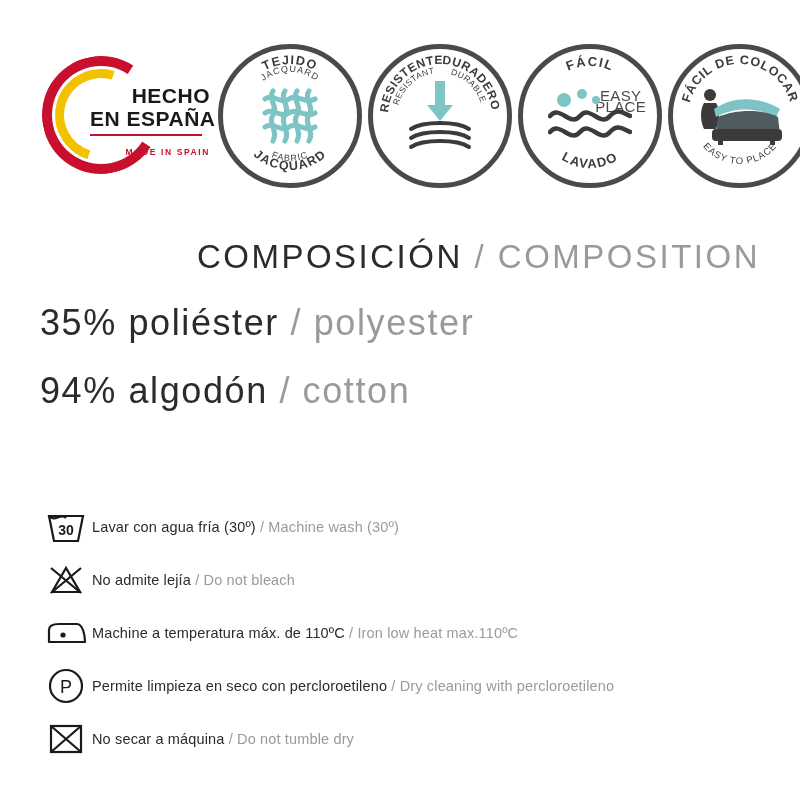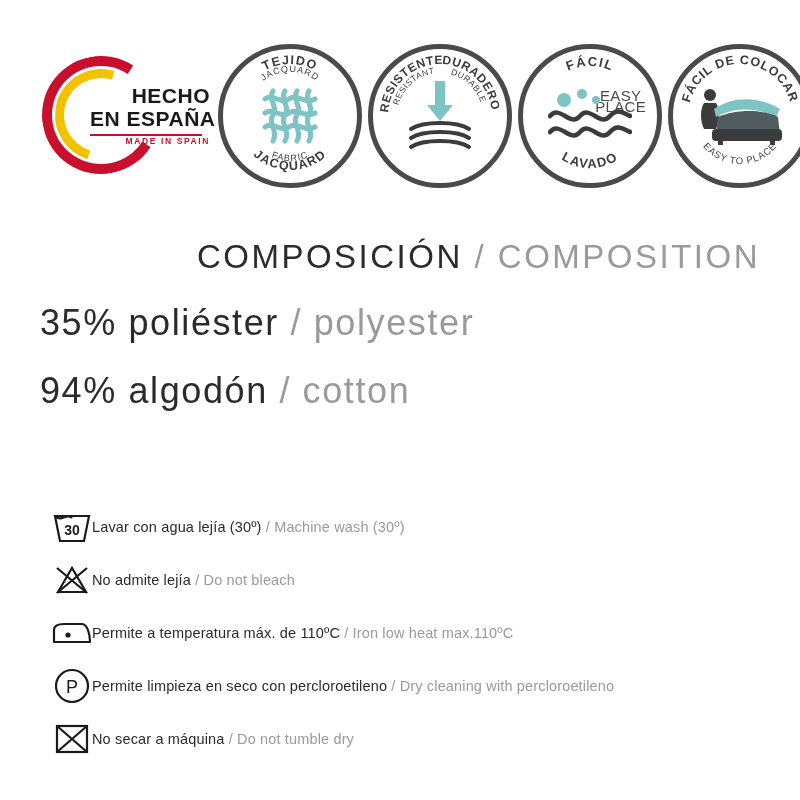--- a/index.html
+++ b/index.html
@@ -87,21 +87,21 @@
     font-weight: bold;
     letter-spacing: 0.5px;
     color: #1a1a1a;
     line-height: 23px;
     white-space: nowrap;
   }
   .hecho-l3 {
     font-size: 8.5px;
     letter-spacing: 1.6px;
     color: #c8102e;
-    margin-top: 0;
+    margin-top: 11px;
     font-weight: bold;
     white-space: nowrap;
     padding-left: 8px;
   }
   .hecho-underline {
     width: 112px;
     height: 2px;
     background: #c8102e;
     margin-top: 4px;
   }
@@ -171,21 +171,21 @@
   .care-row {
     display: flex;
     align-items: center;
     height: 53px;
   }
   .care-icon {
     width: 52px;
     flex: 0 0 auto;
     display: flex;
     align-items: center;
-    justify-content: flex-end;
+    justify-content: center;
   }
   .care-text {
     font-size: 14.5px;
     color: #2b2b2b;
     letter-spacing: .15px;
     white-space: nowrap;
   }
   .care-text .light { color: #9a9a9a; }
 </style>
 </head>
@@ -352,21 +352,21 @@
 
   <div class="care-row">
     <div class="care-icon">
       <svg width="40" height="34" viewBox="0 0 40 34">
         <path d="M3 6 L37 6 L32 31 L8 31 Z" fill="none" stroke="#1a1a1a" stroke-width="2.2"></path>
         <path d="M3 6 C 10 13, 14 2, 20 8" fill="none" stroke="#1a1a1a" stroke-width="2.2"></path>
         <text x="20" y="25" font-size="14" font-family="Liberation Sans, sans-serif" font-weight="bold" fill="#1a1a1a" text-anchor="middle">30</text>
       </svg>
     </div>
     <div class="care-text">
-      <span>Lavar con agua lejía (30º)</span><span class="light"> / </span><span class="light">Machine wash (30º)</span>
+      <span>Lavar con agua fría (30º)</span><span class="light"> / </span><span class="light">Machine wash (30º)</span>
     </div>
   </div>
 
   <div class="care-row">
     <div class="care-icon">
       <svg width="40" height="34" viewBox="0 0 40 34">
         <path d="M6 29 L20 5 L34 29 Z" fill="none" stroke="#1a1a1a" stroke-width="2.2"></path>
         <path d="M5 5 L35 30 M35 5 L5 30" stroke="#1a1a1a" stroke-width="2.2"></path>
       </svg>
     </div>
@@ -376,21 +376,21 @@
   </div>
 
   <div class="care-row">
     <div class="care-icon">
       <svg width="42" height="30" viewBox="0 0 42 30">
         <path d="M4 24 L4 12 C 4 8, 8 6, 14 6 L32 6 C 38 6, 40 18, 40 24 Z" fill="none" stroke="#1a1a1a" stroke-width="2.2" stroke-linejoin="round"></path>
         <circle cx="18" cy="17" r="2.6" fill="#1a1a1a"></circle>
       </svg>
     </div>
     <div class="care-text">
-      <span>Permite a temperatura máx. de 110ºC</span><span class="light"> / </span><span class="light">Iron low heat max.110ºC</span>
+      <span>Machine a temperatura máx. de 110ºC</span><span class="light"> / </span><span class="light">Iron low heat max.110ºC</span>
     </div>
   </div>
 
   <div class="care-row">
     <div class="care-icon">
       <svg width="40" height="38" viewBox="0 0 40 38">
         <circle cx="20" cy="19" r="16" fill="none" stroke="#1a1a1a" stroke-width="2.2"></circle>
         <text x="20" y="26" font-size="18" font-family="Liberation Sans, sans-serif" fill="#1a1a1a" text-anchor="middle">P</text>
       </svg>
     </div>

